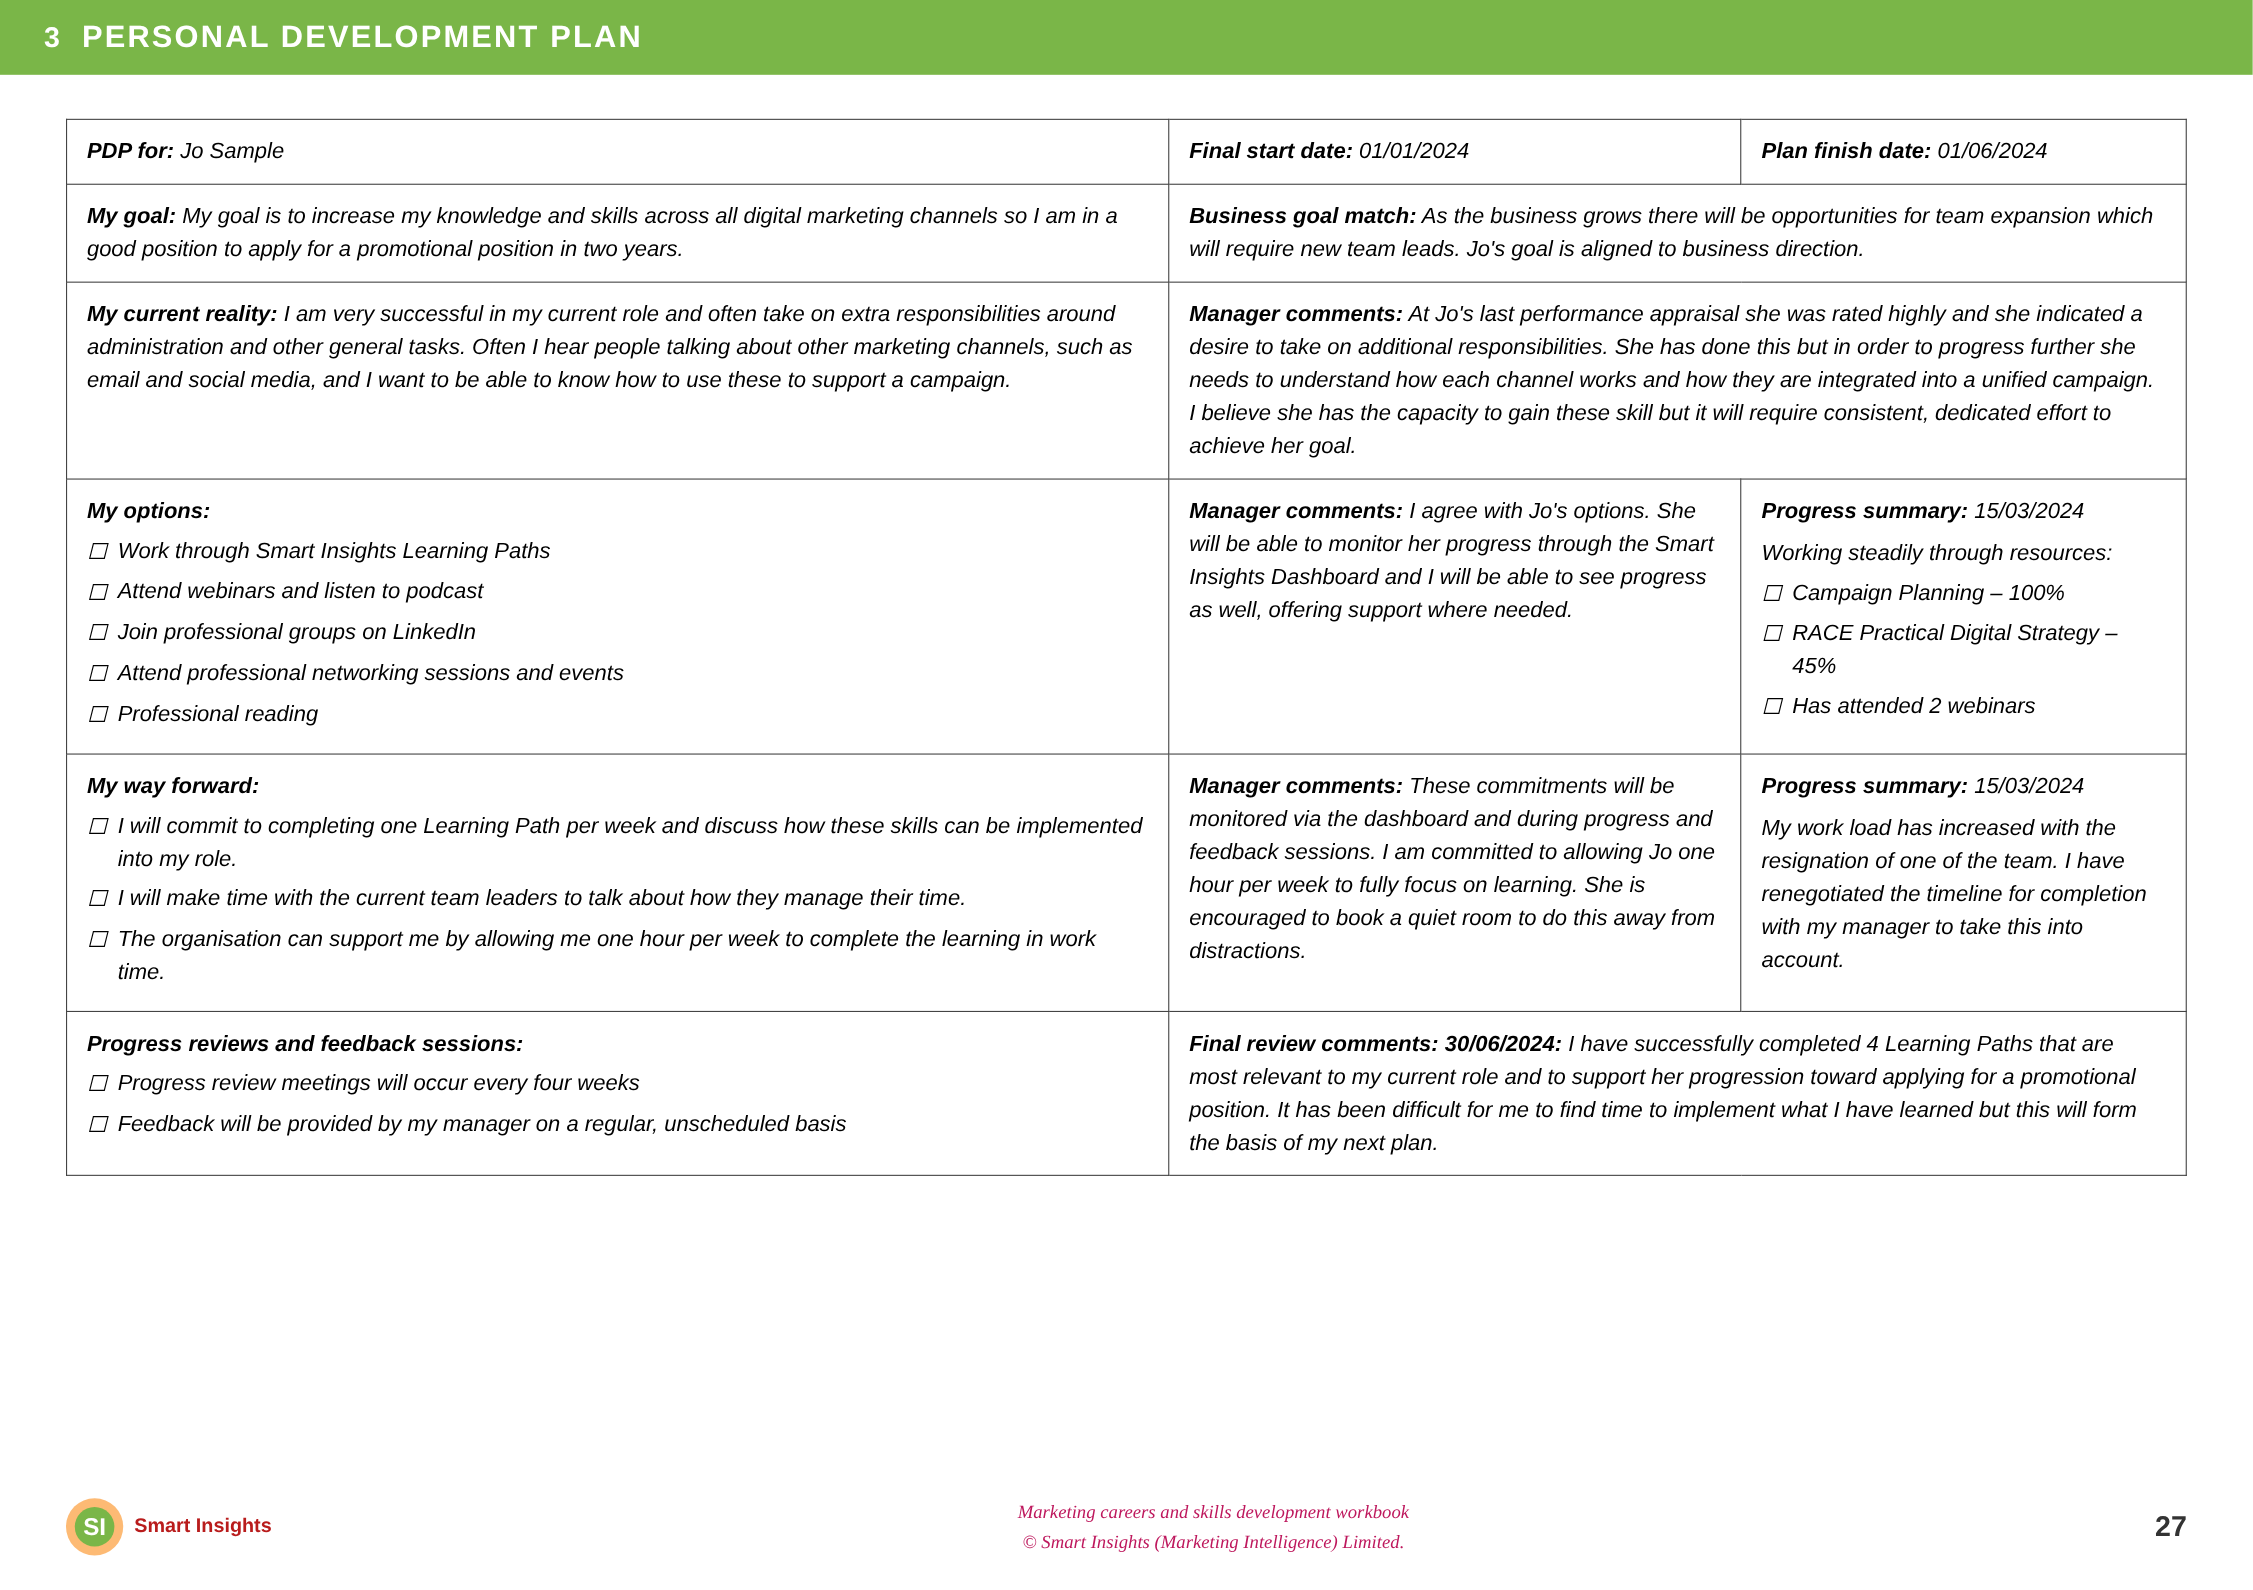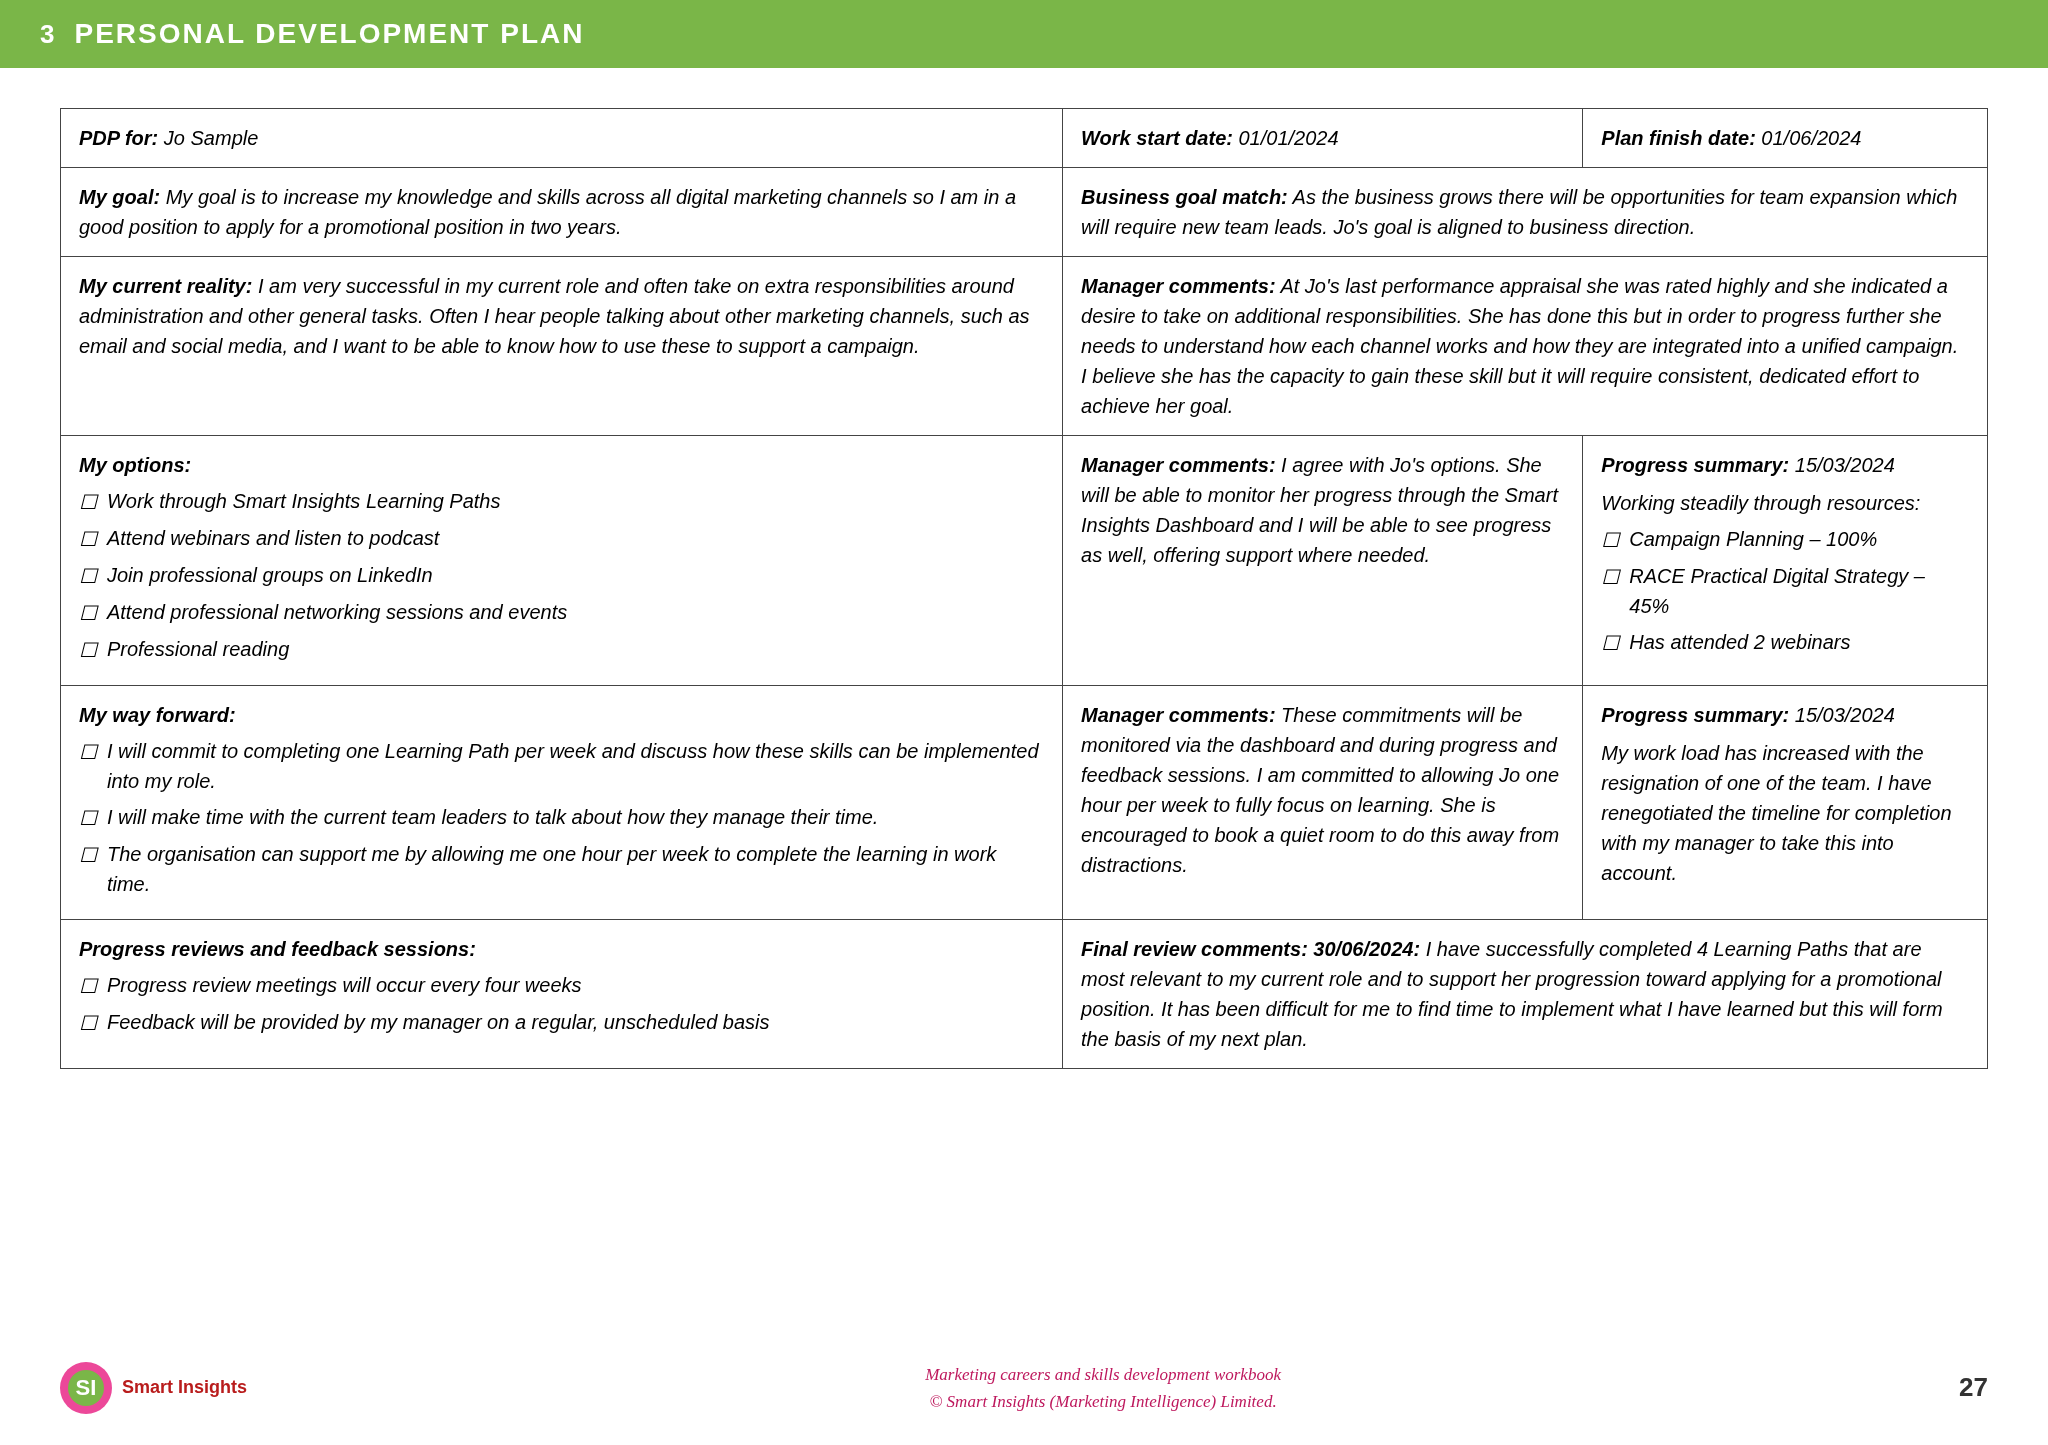--- a/index.html
+++ b/index.html
@@ -94,21 +94,21 @@
     }
     .footer-logo {
       display: flex;
       align-items: center;
       gap: 10px;
     }
     .logo-circle {
       width: 52px;
       height: 52px;
       border-radius: 50%;
-      background: #ec4899;
+      background: #fdba74;
       display: flex;
       align-items: center;
       justify-content: center;
       overflow: hidden;
     }
     .logo-circle svg {
       width: 38px;
       height: 38px;
     }
     .footer-brand {
@@ -149,21 +149,21 @@
 
   <table class="main-table">
 
     <tbody>
         <tr>
       <td style="width:52%">
         <span class="bold">PDP for:</span>
         <span>Jo Sample</span>
       </td>
       <td style="width:24%">
-        <span class="bold">Work start date:</span>
+        <span class="bold">Final start date:</span>
         <span>01/01/2024</span>
       </td>
       <td style="width:24%">
         <span class="bold">Plan finish date:</span>
         <span>01/06/2024</span>
       </td>
     </tr>
 
     <tr>
       <td>

